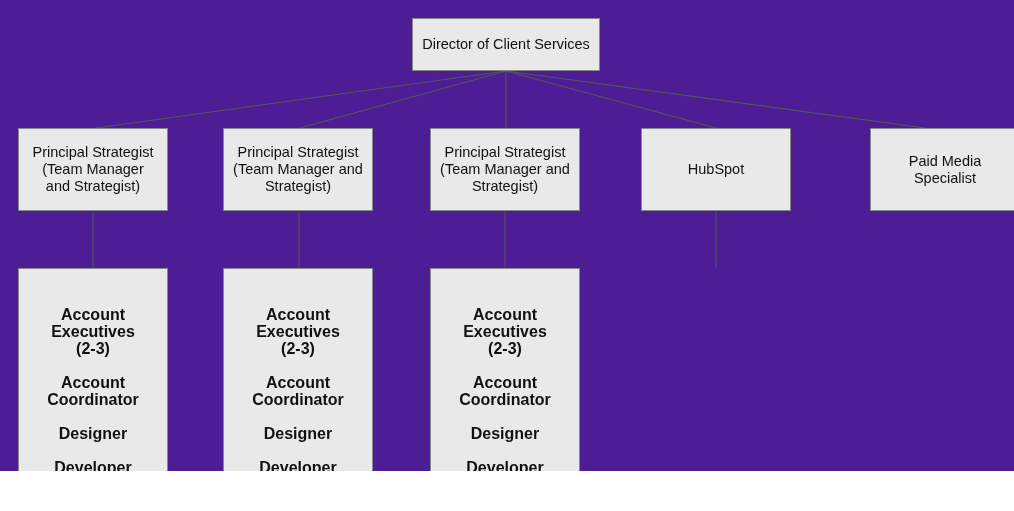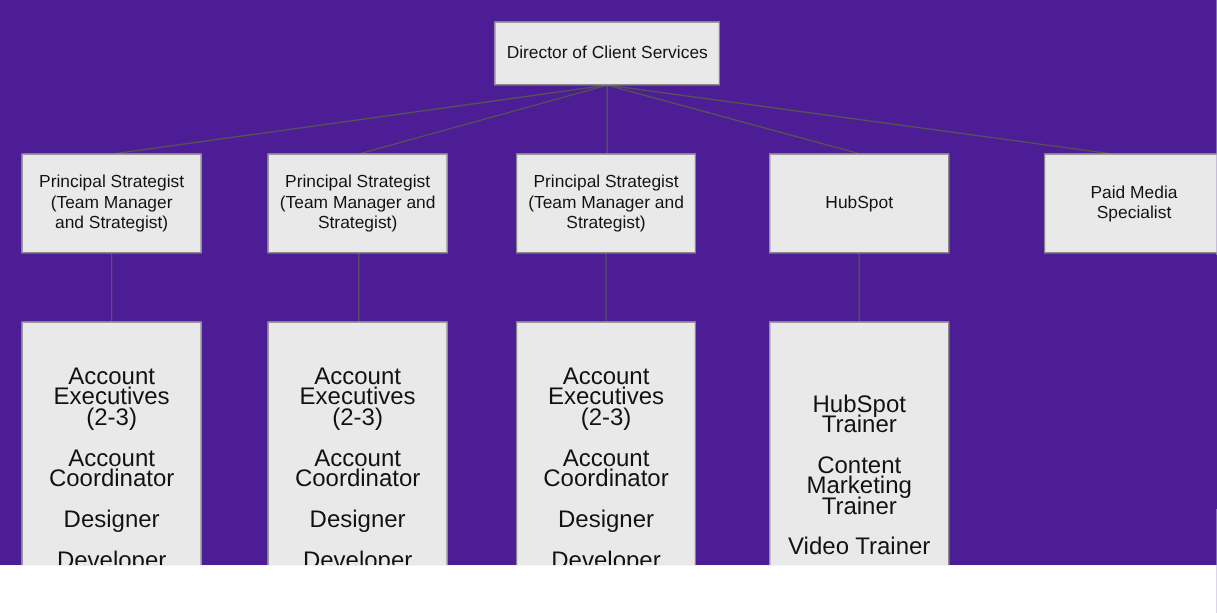--- a/index.html
+++ b/index.html
@@ -49,25 +49,26 @@
     color: #111111;
     white-space: pre-line;
     padding: 0 6px;
   }
   .leaf-list {
     padding: 0 6px;
     width: 100%;
     box-sizing: border-box;
   }
   .leaf-entry {
-    font-size: 20px;
+    font-size: 16px;
     line-height: 17px;
     color: #111111;
     white-space: pre-line;
     margin: 0 0 17px 0;
+    font-weight: bold;
   }
   .leaf-entry:last-child {
     margin-bottom: 0;
   }
 </style>
 </head>
 <body>
 
 <div id="chart-root">
 
@@ -143,22 +144,14 @@
     <div class="leaf-list">
       <p class="leaf-entry">Account Executives
 (2-3)</p>
       <p class="leaf-entry">Account
 Coordinator</p>
       <p class="leaf-entry">Designer</p>
       <p class="leaf-entry">Developer</p>
     </div>
   </div>
 
-  <div class="node-box v-top" style="left:641px; top:268px; width:150px; height:224px; padding-top:60px;">
-    <div class="leaf-list">
-      <p class="leaf-entry">HubSpot Trainer</p>
-      <p class="leaf-entry">Content Marketing
-Trainer</p>
-      <p class="leaf-entry">Video Trainer</p>
-    </div>
-  </div>
 
 </div>
 
 </body></html>

